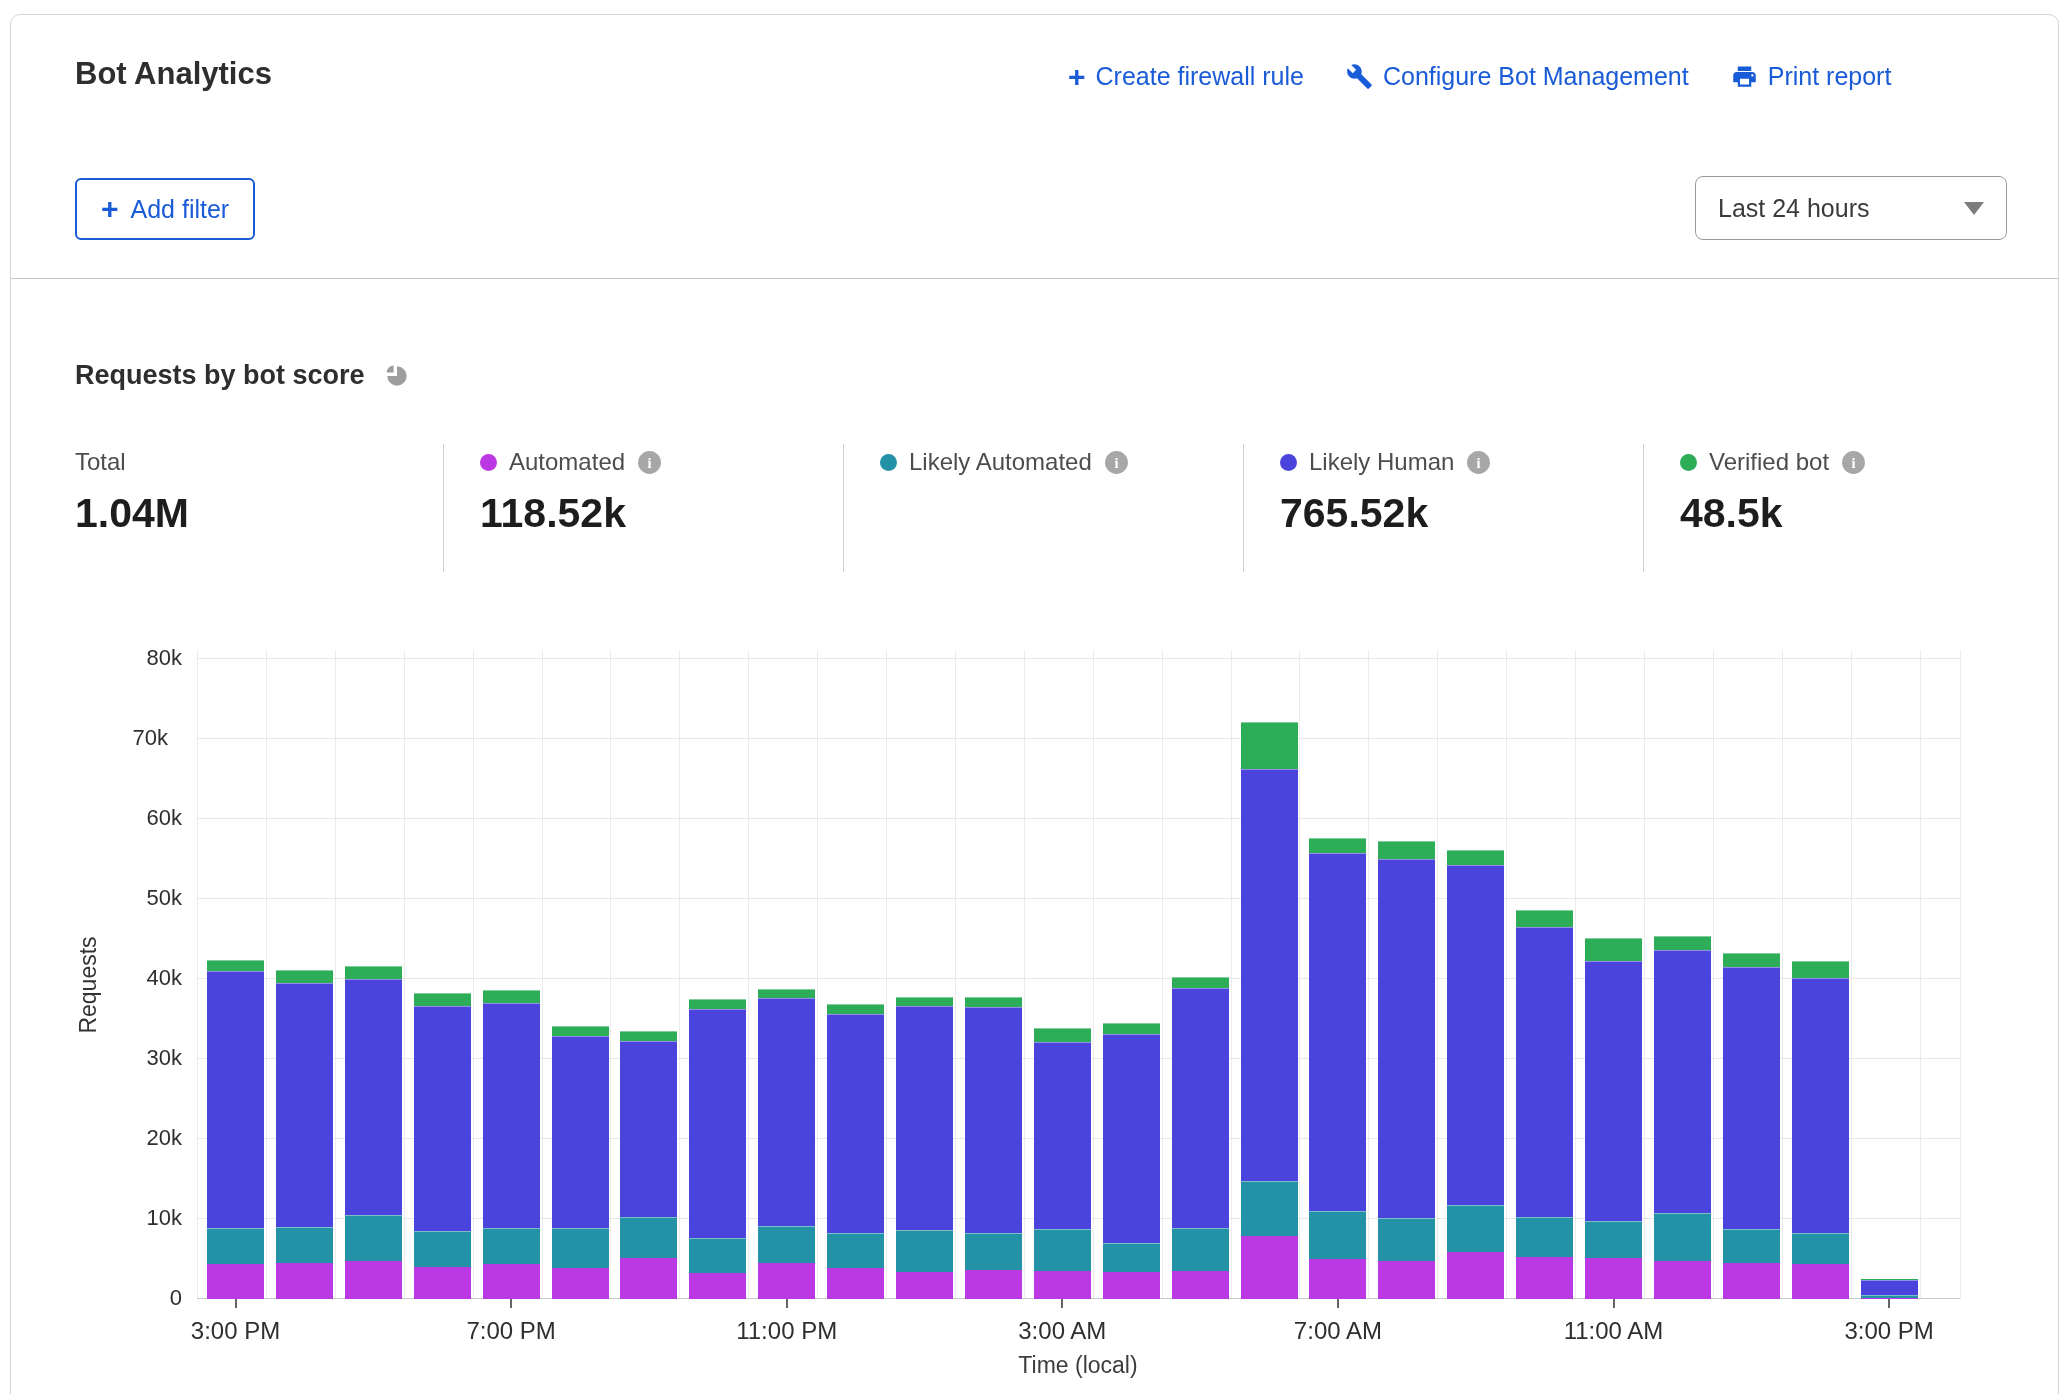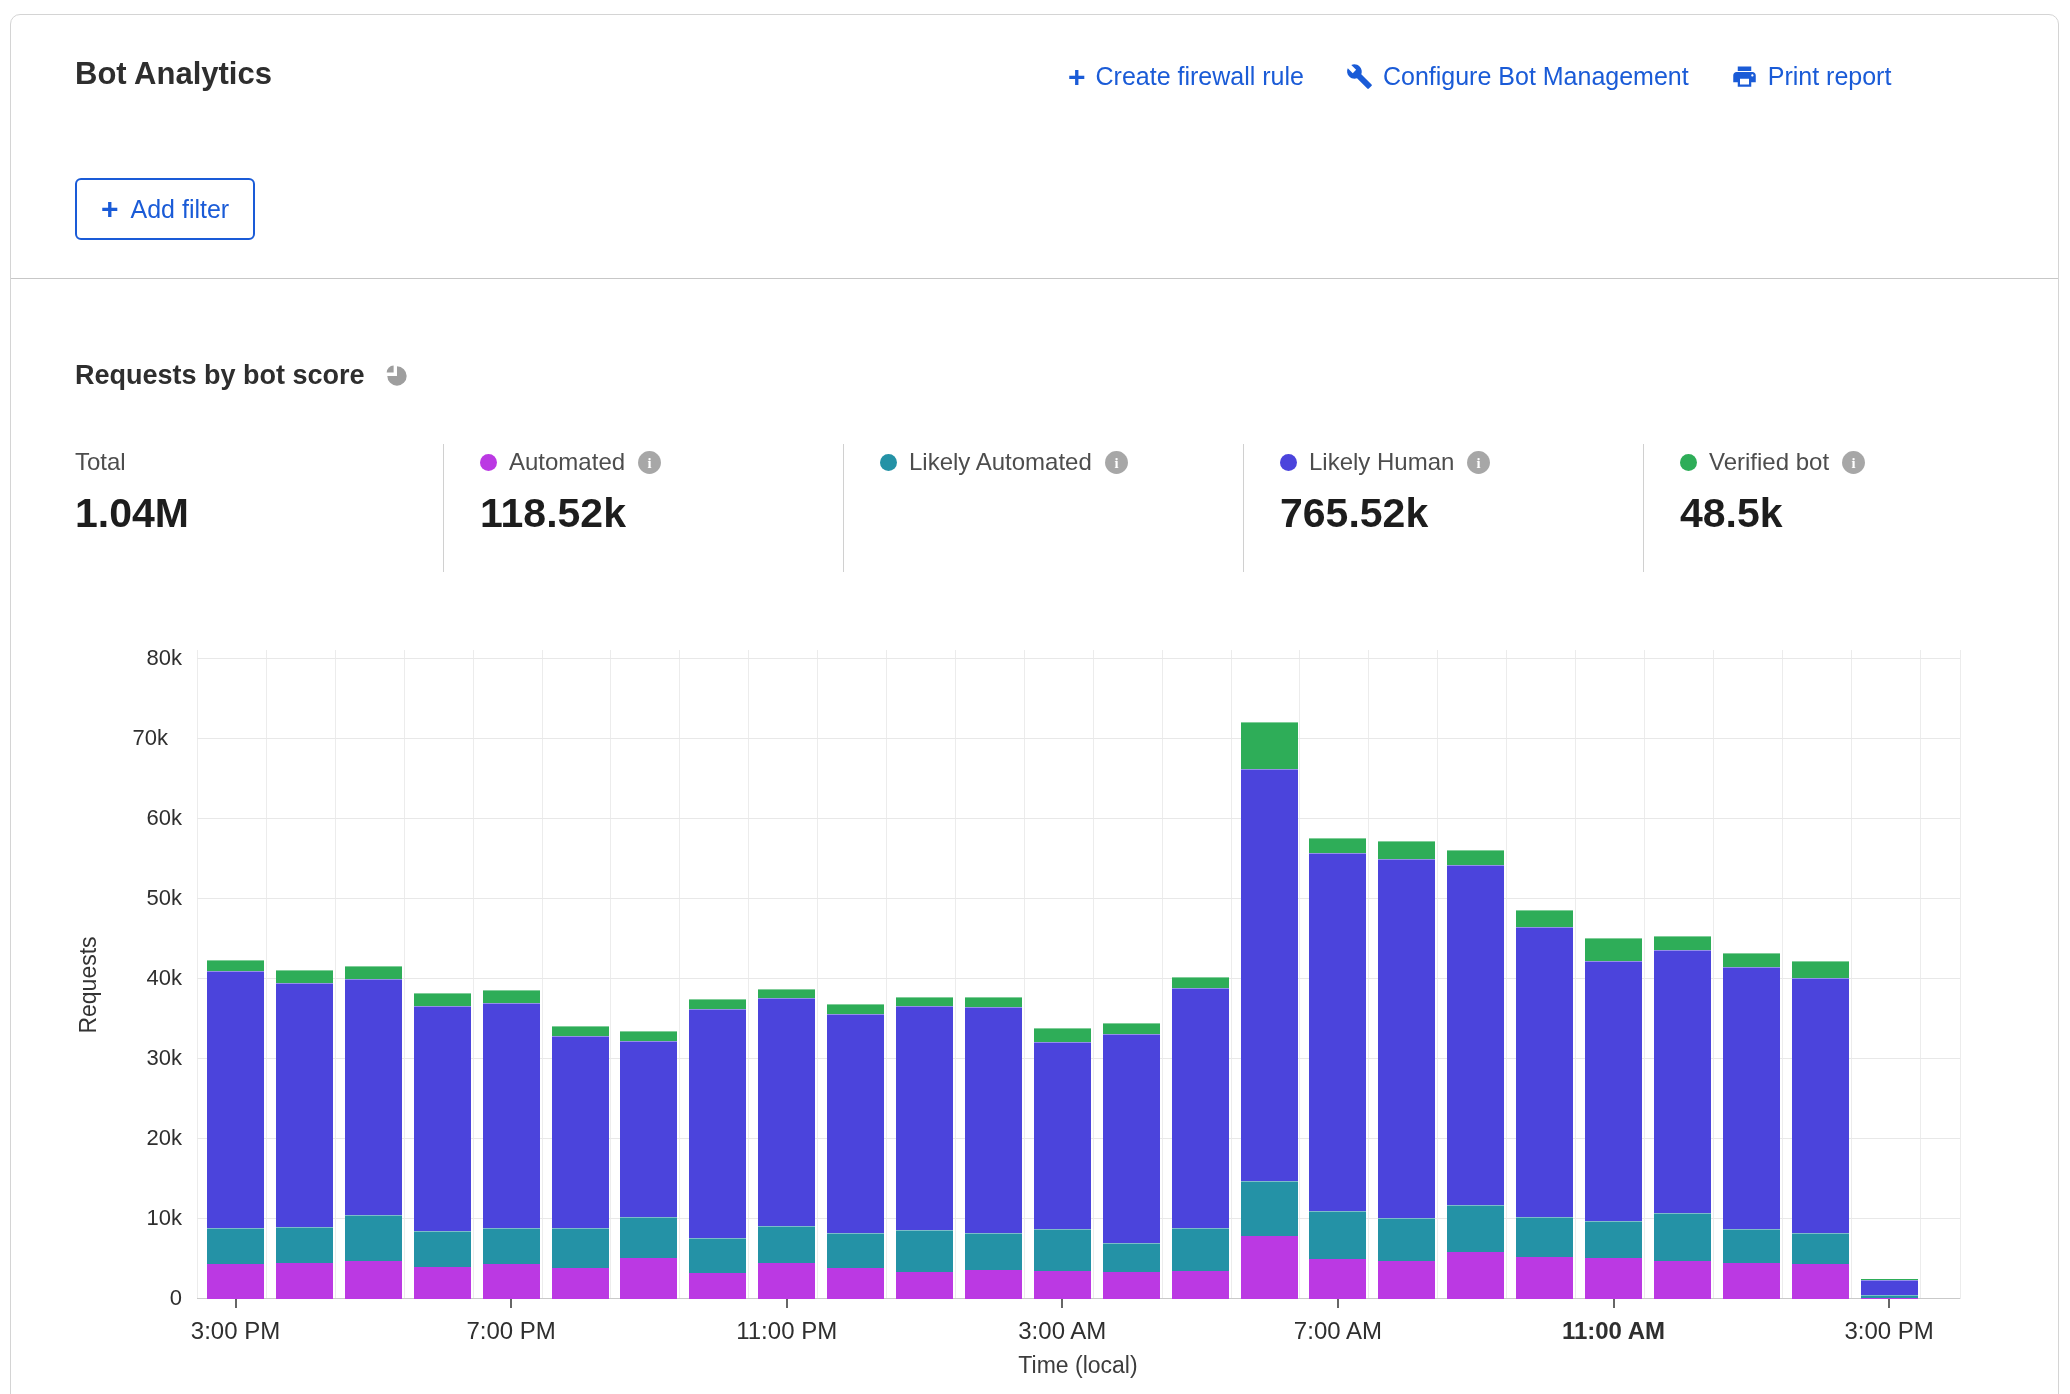--- a/index.html
+++ b/index.html
@@ -65,20 +65,24 @@
       </span>
       <span>Print report</span>
     </a>
   </div>
 
   <button class="add-filter">
     <span class="plus-glyph">+</span>
     <span>Add filter</span>
   </button>
 
+  <div class="dropdown">
+    <span>Last 24 hours</span>
+    <span class="caret"></span>
+  </div>
 
   <div class="header-divider"></div>
 
   <div class="section-head">
     <h2>Requests by bot score</h2>
     <span>
       <svg width="31" height="31" viewBox="0 0 32 32">
         <path fill="#9e9e9e" d="M16.5 16.5 L16.5 6.5 A10 10 0 1 1 6.5 16.5 Z"></path>
         <path fill="#9e9e9e" d="M13 13 L5.8 13 A7.2 7.2 0 0 1 13 5.8 Z"></path>
       </svg>
@@ -349,17 +353,17 @@
       <div class="xtick-label" style="left: 150.5px; top: 1317px;">3:00 PM</div>
       <div class="xtick-mark" style="left: 510.1px; top: 1299px; width: 2px; height: 9px; background: rgb(102, 102, 102);"></div>
       <div class="xtick-label" style="left: 426.1px; top: 1317px;">7:00 PM</div>
       <div class="xtick-mark" style="left: 785.7px; top: 1299px; width: 2px; height: 9px; background: rgb(102, 102, 102);"></div>
       <div class="xtick-label" style="left: 701.7px; top: 1317px;">11:00 PM</div>
       <div class="xtick-mark" style="left: 1061.3px; top: 1299px; width: 2px; height: 9px; background: rgb(102, 102, 102);"></div>
       <div class="xtick-label" style="left: 977.3px; top: 1317px;">3:00 AM</div>
       <div class="xtick-mark" style="left: 1336.9px; top: 1299px; width: 2px; height: 9px; background: rgb(102, 102, 102);"></div>
       <div class="xtick-label" style="left: 1252.9px; top: 1317px;">7:00 AM</div>
       <div class="xtick-mark" style="left: 1612.5px; top: 1299px; width: 2px; height: 9px; background: rgb(102, 102, 102);"></div>
-      <div class="xtick-label" style="left: 1528.5px; top: 1317px; font-weight: bold;">11:00 AM</div>
+      <div class="xtick-label" style="left: 1528.5px; top: 1317px;">11:00 AM</div>
       <div class="xtick-mark" style="left: 1888.1px; top: 1299px; width: 2px; height: 9px; background: rgb(102, 102, 102);"></div>
       <div class="xtick-label" style="left: 1804.1px; top: 1317px;">3:00 PM</div>
     </div>
 </div>
 
 </body></html>

